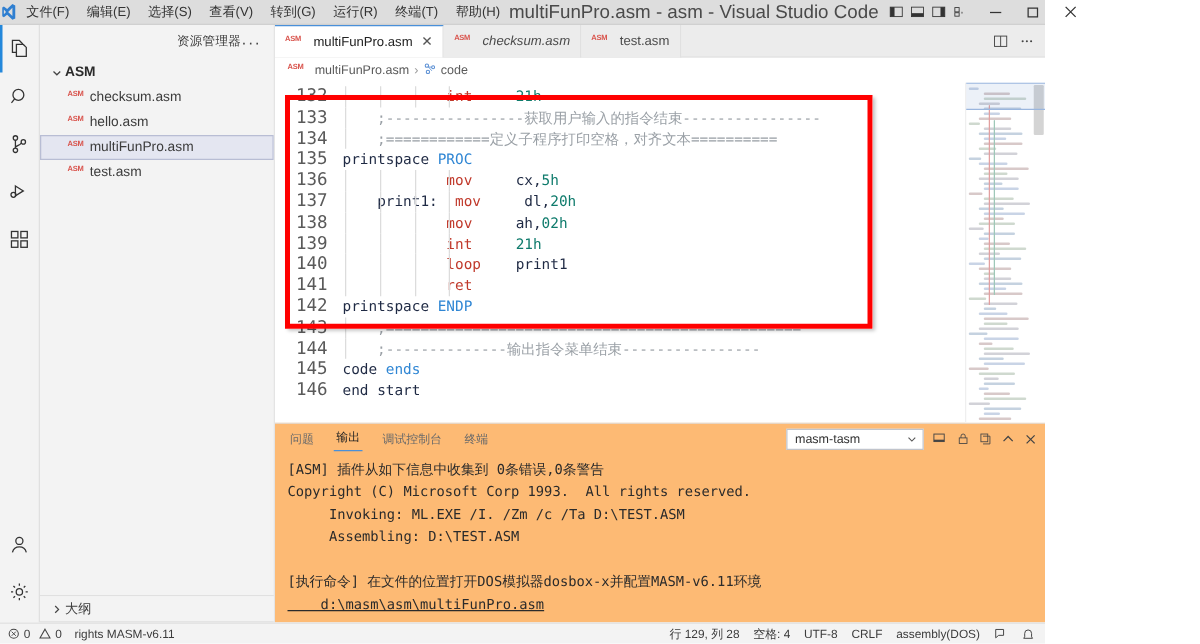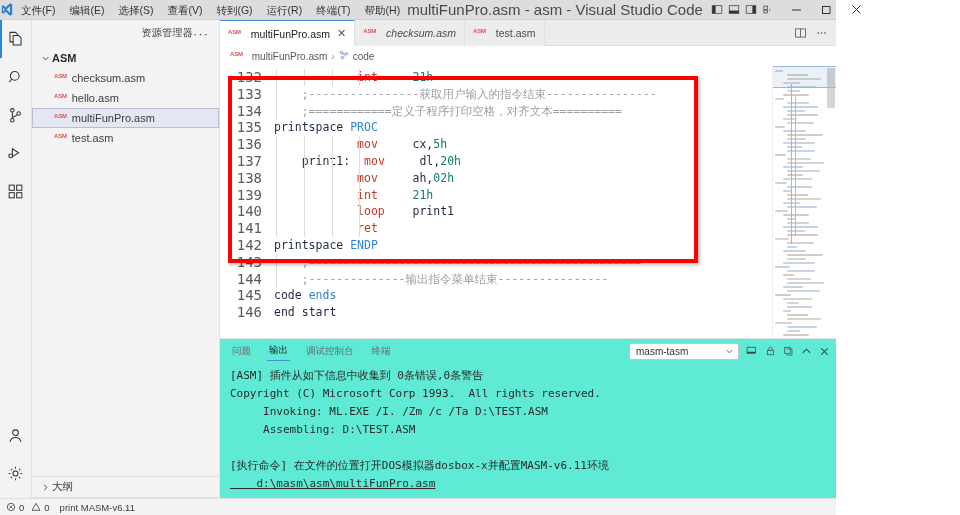--- a/index.html
+++ b/index.html
@@ -129,21 +129,21 @@
   .scrollbar-v { position: absolute; right: 0; top: 0; width: 10px; bottom: 0; }
   .scroll-thumb { position:absolute; right:1px; width: 8px; background: rgba(100,100,100,.28); border-radius:1px; }
 
   
   .redbox {
     position: absolute; border: 4px solid #ff0000; pointer-events: none;
     box-shadow: 2px 2px 3px rgba(0,0,0,.25);
   }
 
   
-  .panel { height: 160px; flex: 0 0 160px; background: #5eead4; border-top: 1px solid #e0e0e0; display: flex; flex-direction: column; }
+  .panel { height: 160px; flex: 0 0 160px; background: #fdba74; border-top: 1px solid #e0e0e0; display: flex; flex-direction: column; }
   .panel-head { height: 24px; display: flex; align-items: center; padding: 0 6px 0 10px; flex: 0 0 24px; }
   .ptabs { display: flex; align-items: center; gap: 14px; }
   .ptab { font-size: 9.5px; color: #6a6a6a; padding: 3px 2px; white-space: nowrap; }
   .ptab.active { color: #222; border-bottom: 1px solid #4a90d9; }
   .panel-head-right { margin-left: auto; display: flex; align-items: center; gap: 7px; }
   .select-box {
     border: 1px solid #c0c4cc; background: #fff; font-size: 10px; color: #333;
     height: 17px; width: 110px; display: flex; align-items: center;
     padding: 0 4px 0 6px; justify-content: space-between;
   }
@@ -539,16 +539,33 @@
             </svg>
           </span>
         <span>0</span>
         <span style="margin-left:4px">
             <svg width="10" height="10" viewBox="0 0 12 12">
               <path d="M6 1.6 10.8 10H1.2z" fill="none" stroke="#444"></path>
             </svg>
           </span>
         <span>0</span>
       </div>
-      <div class="sb-entry">print MASM-v6.11</div>
+      <div class="sb-entry">rights MASM-v6.11</div>
+    </div>
+    <div class="sb-right">
+      <div class="sb-entry">行 129, 列 28</div>
+      <div class="sb-entry">空格: 4</div>
+      <div class="sb-entry">UTF-8</div>
+      <div class="sb-entry">CRLF</div>
+      <div class="sb-entry">assembly(DOS)</div>
+      <span>
+          <svg width="11" height="11" viewBox="0 0 14 14">
+            <path d="M2 2h8v6H5L2 10.5z" fill="none" stroke="#444"></path>
+          </svg>
+        </span>
+      <span>
+          <svg width="11" height="11" viewBox="0 0 14 14">
+            <path d="M3.5 9.5V6a3.5 3.5 0 0 1 7 0v3.5l1 1.5H2.5z" fill="none" stroke="#444"></path>
+          </svg>
+        </span>
     </div>
   </div>
 </div>
 
 </body></html>

